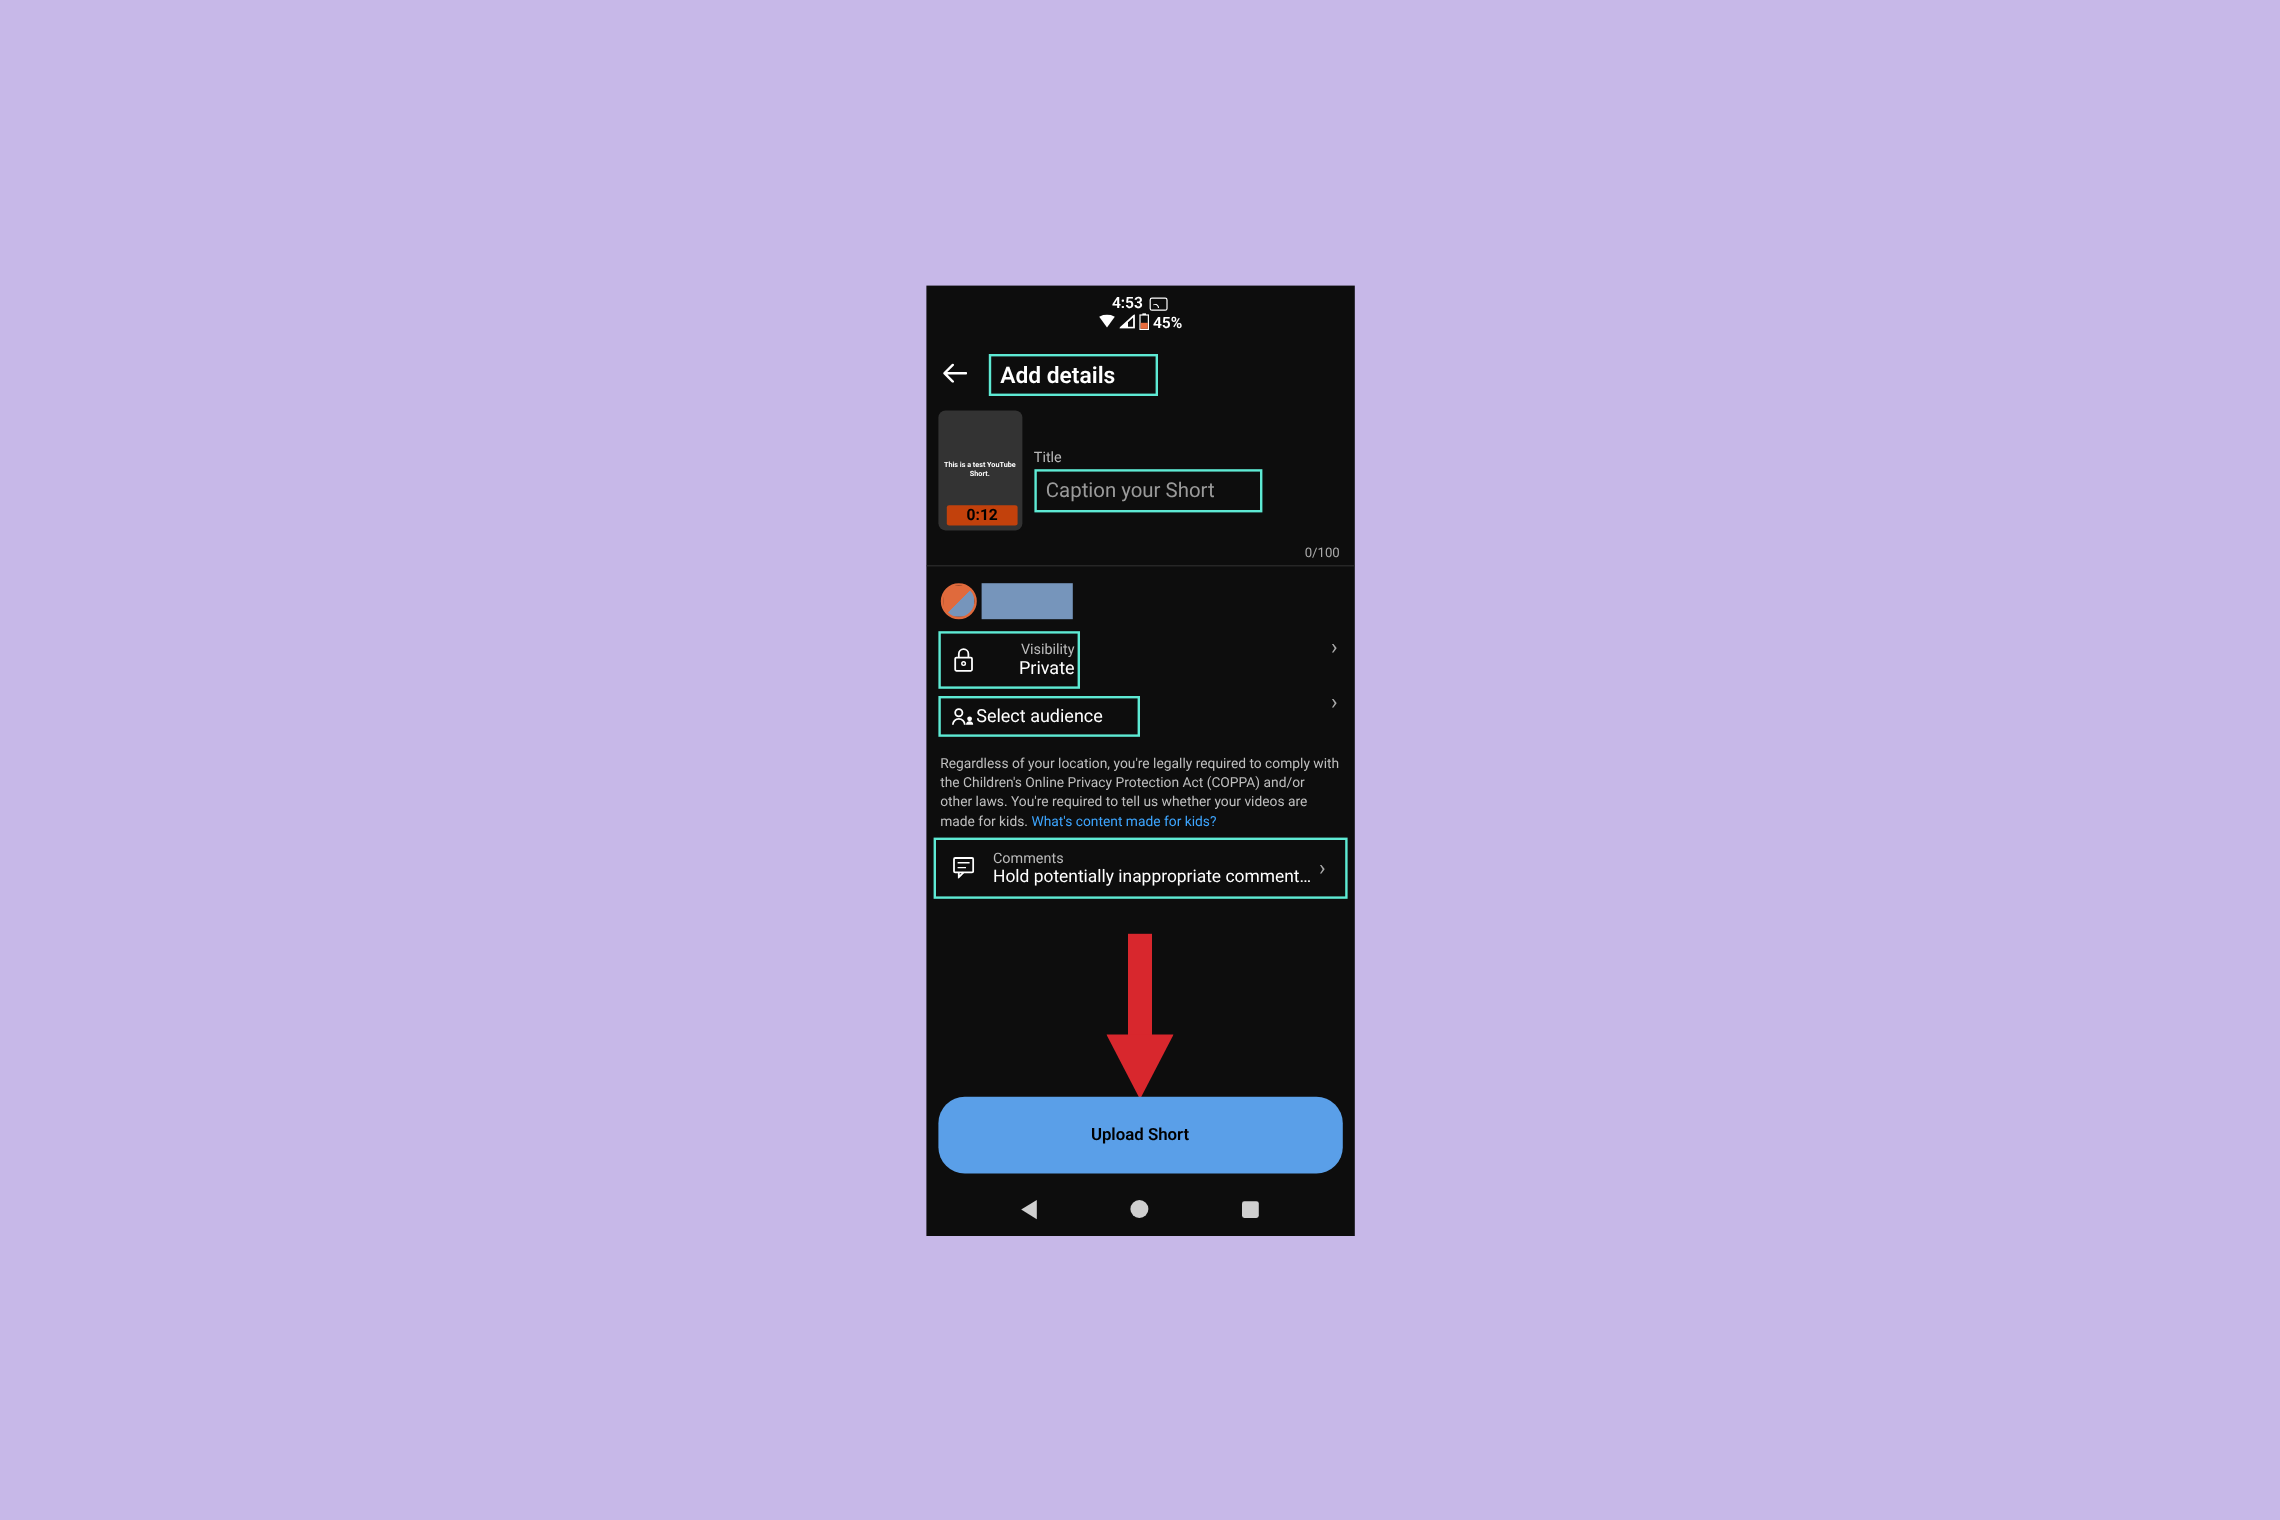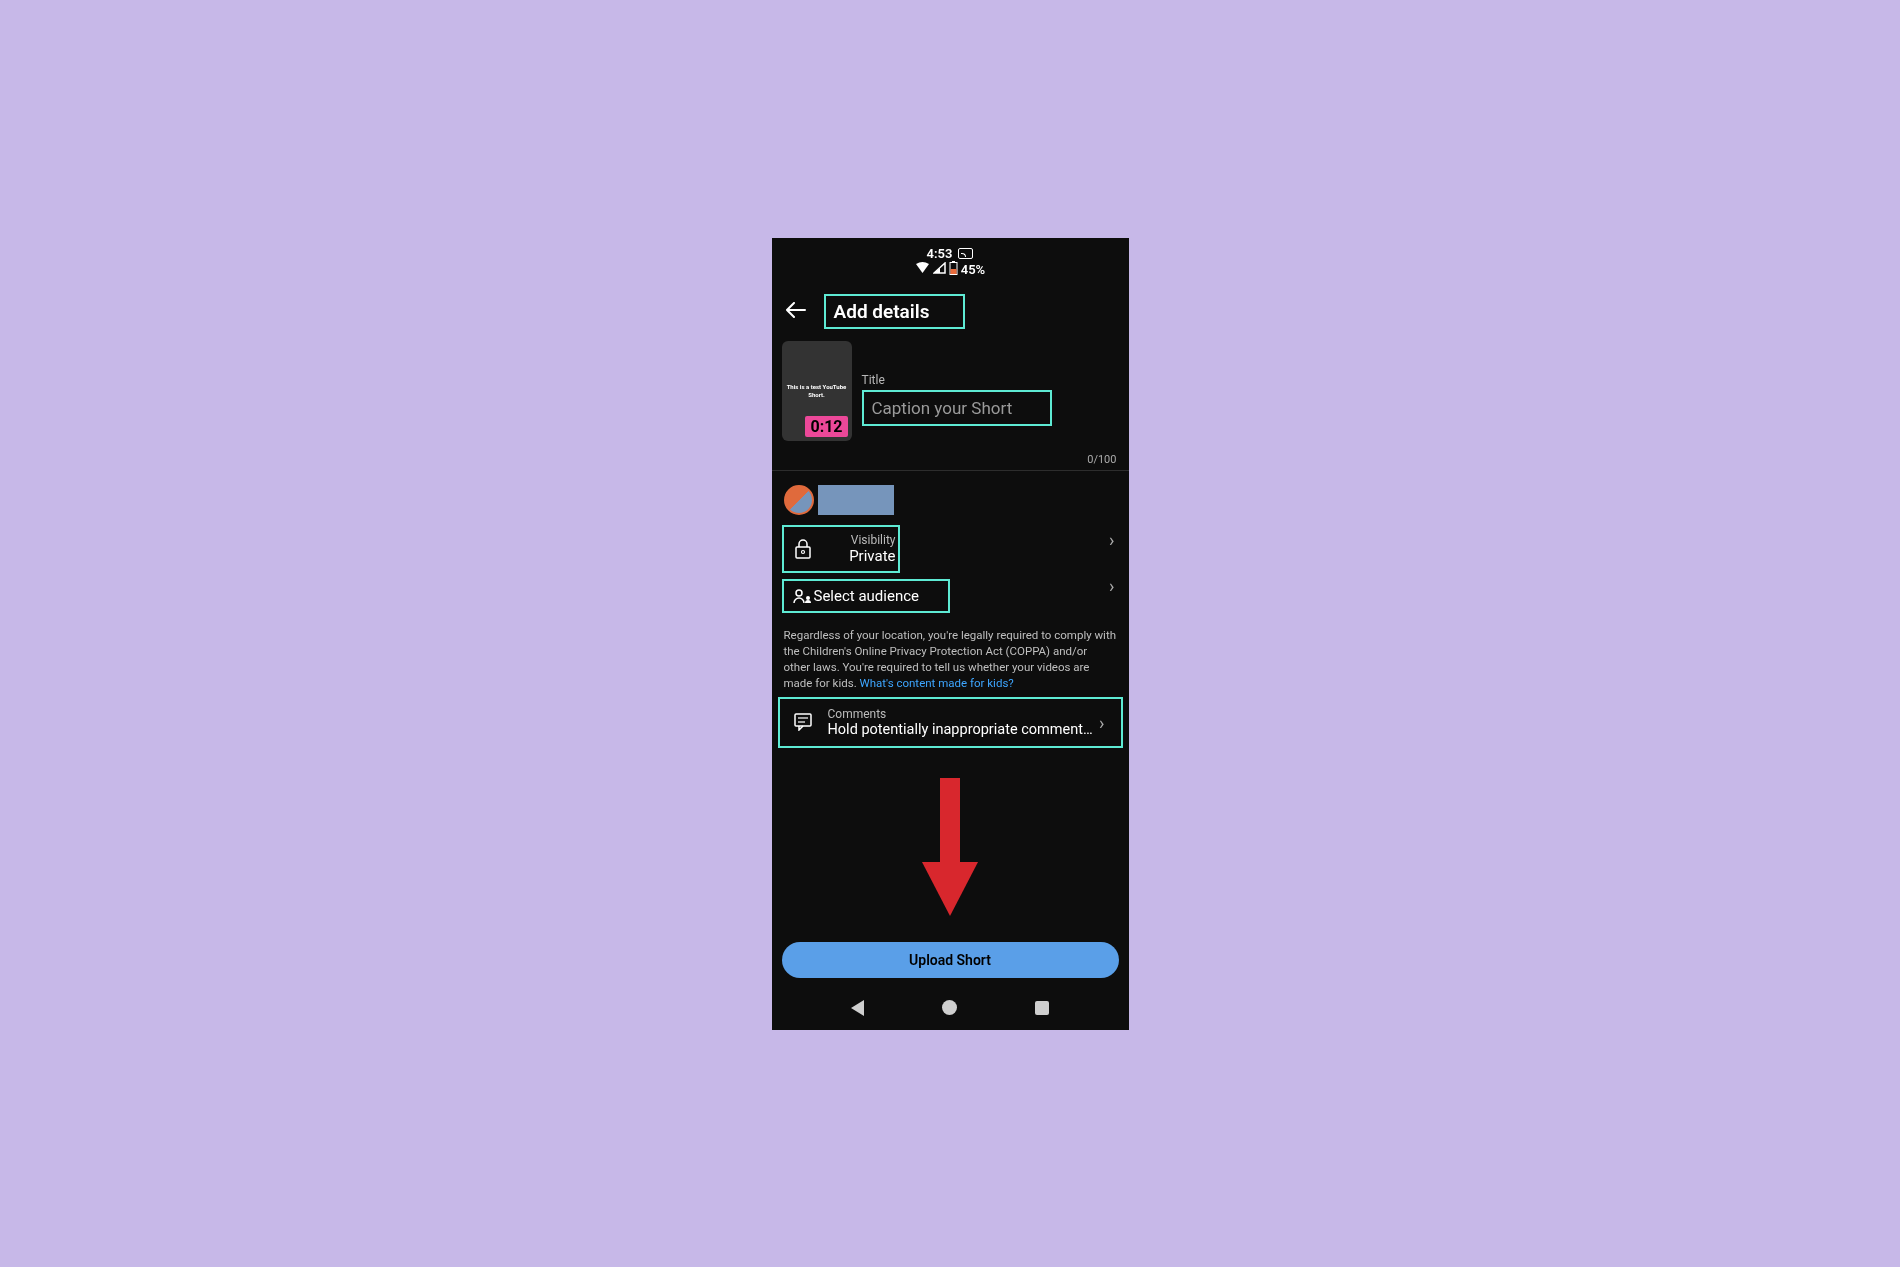--- a/index.html
+++ b/index.html
@@ -73,25 +73,25 @@
     display: flex;
     align-items: center;
     justify-content: center;
     text-align: center;
     padding: 4px;
   }
   .thumb-text { font-size: 6px; font-weight: 700; color: #fff; line-height: 1.25; }
   .thumb-dur {
     position: absolute;
     right: 4px; bottom: 4px;
-    background: #ec4899;
+    background: #c2410c;
     color: #000;
-    font-size: 16px;
+    font-size: 13px;
     font-weight: 700;
-    padding: 1px 5px;
+    padding: 1px 16px;
     border-radius: 2px;
   }
   .title-right { flex: 1; display: flex; flex-direction: column; margin-top: 32px; }
   .title-label { font-size: 12px; color: #b8b8b8; margin-bottom: 3px; }
   .title-input-box {
     padding: 6px 8px;
     width: 190px;
   }
   .placeholder { color: #9a9a9a; font-size: 17px; }
   .counter {
@@ -138,21 +138,21 @@
     top: 540px;
   }
   .upload-btn {
     position: absolute;
     left: 10px; right: 10px; bottom: 52px;
     background: #5a9fe8;
     color: #000;
     font-size: 14px;
     font-weight: 600;
     text-align: center;
-    padding: 10px 0;
+    padding: 24px 0;
     border-radius: 22px;
     cursor: pointer;
   }
   .nav-bar {
     position: absolute;
     left: 0; right: 0; bottom: 4px;
     display: flex;
     justify-content: space-around;
     align-items: center;
     padding: 10px 40px;

